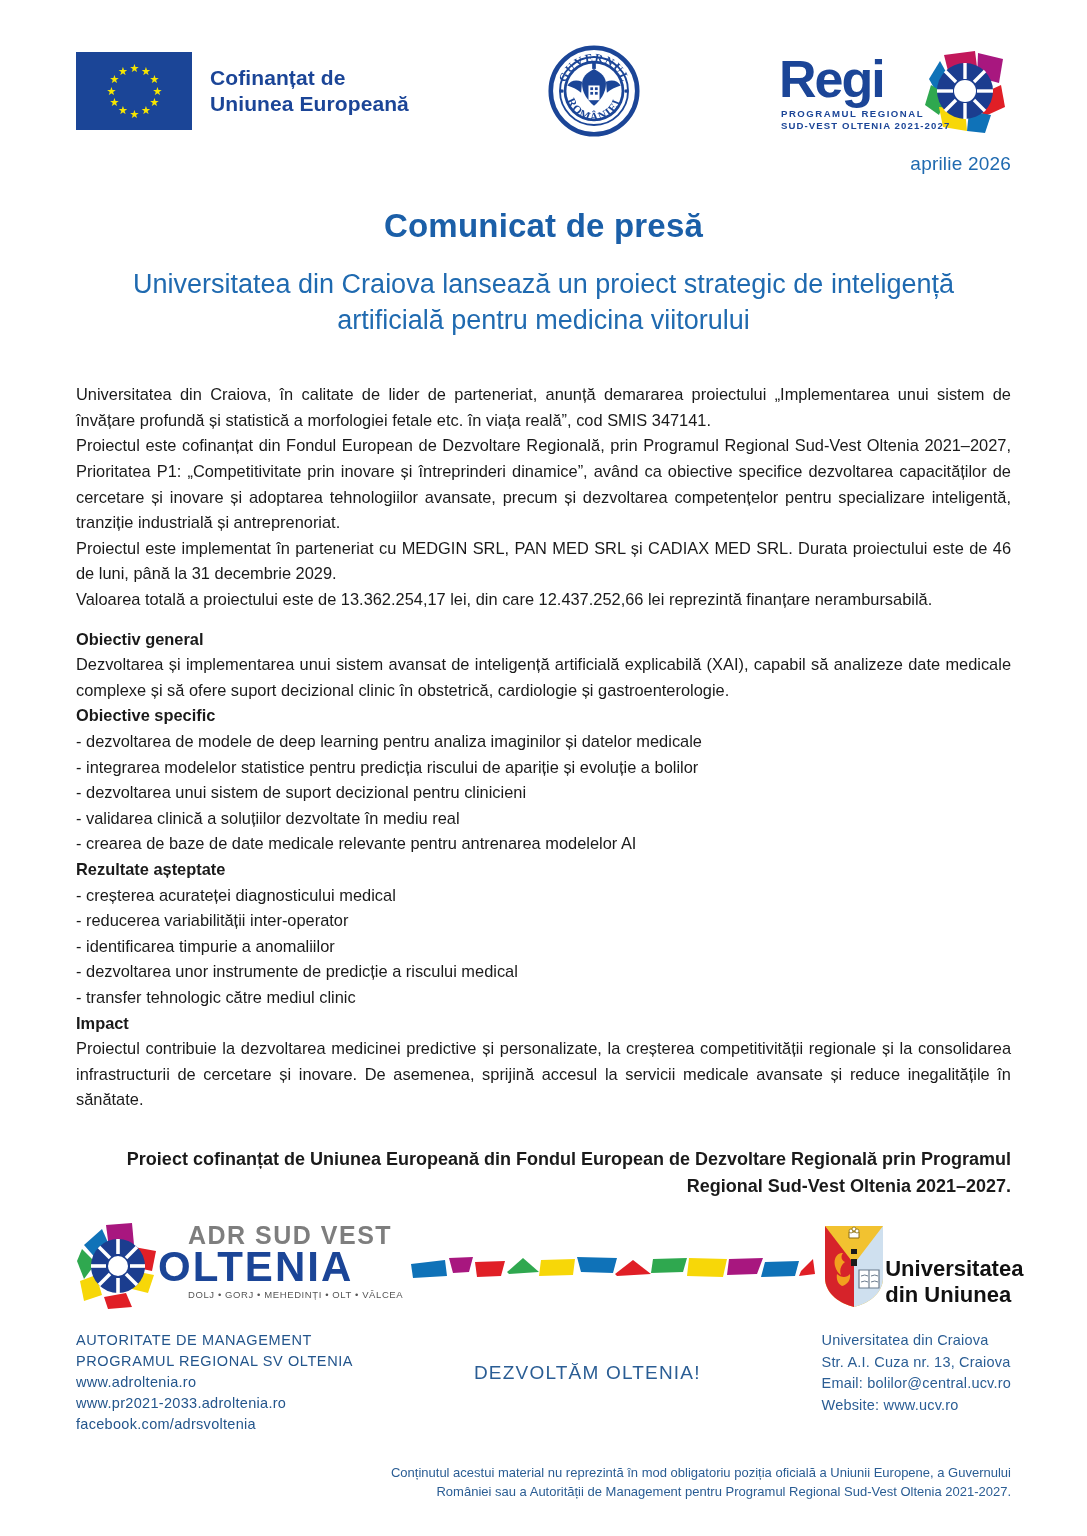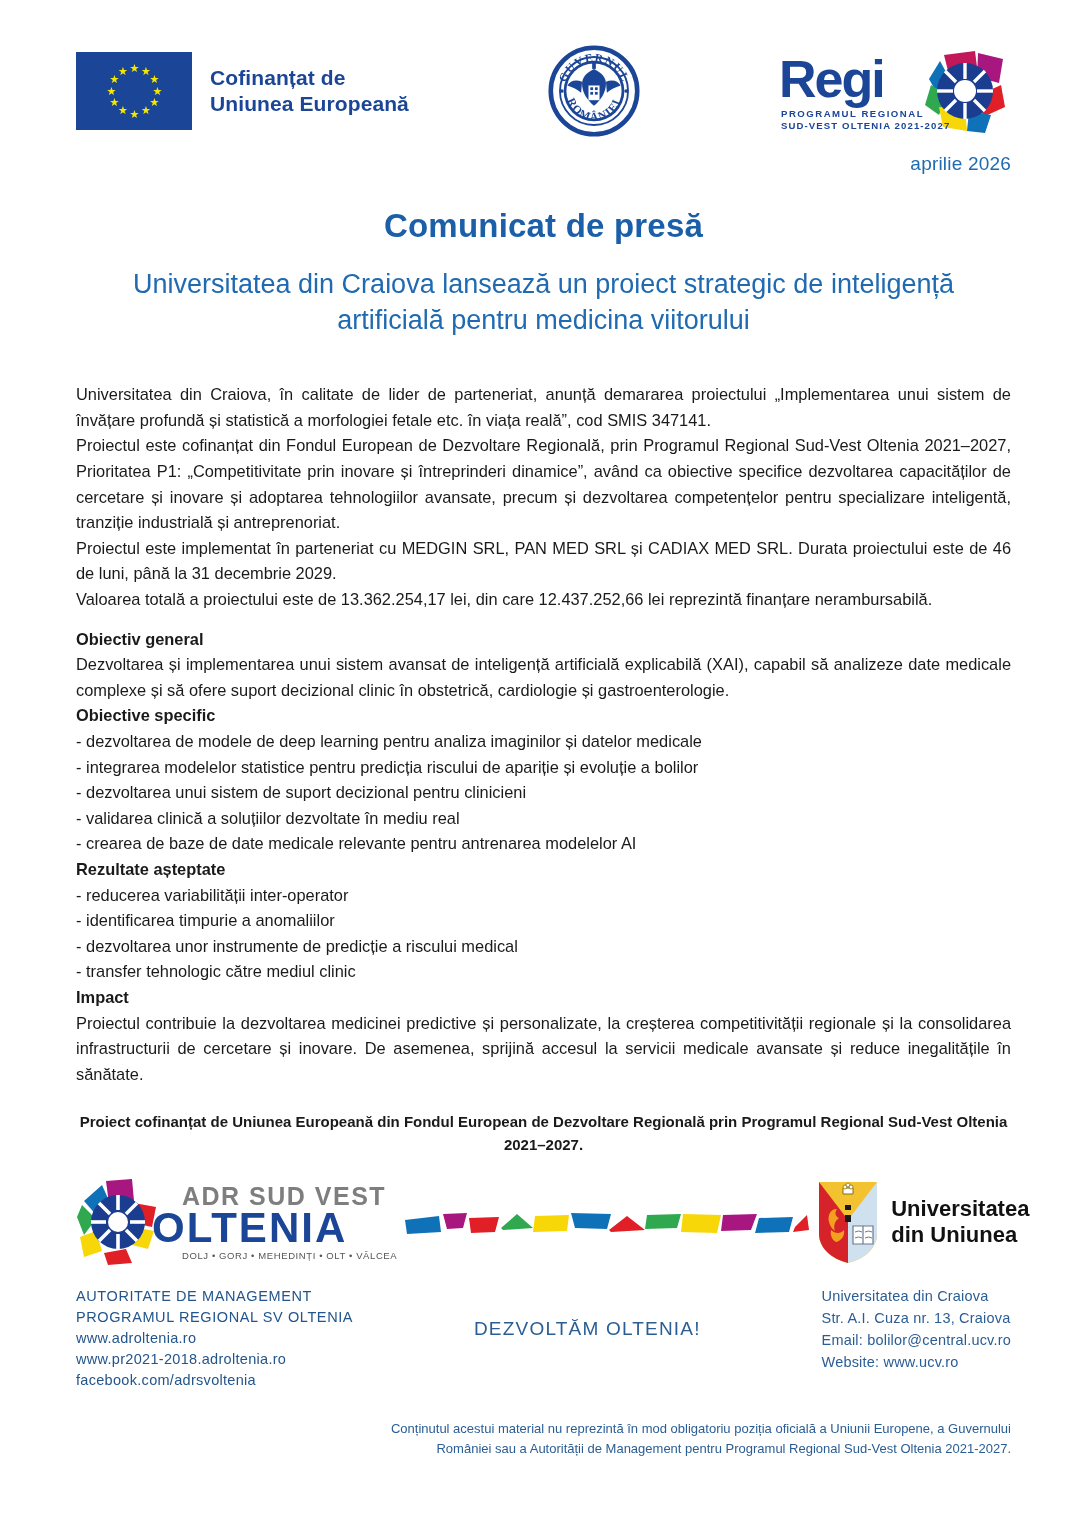--- a/index.html
+++ b/index.html
@@ -121,38 +121,37 @@
     font-size: 16.4px;
   }
   .sec-head.tight { margin-top: 0; }
   .bullet {
     margin: 0;
   }
   .spacer-sm { height: 14px; }
 
   .funding-note {
     font-weight: bold;
-    font-size: 15px;
+    font-size: 18px;
     line-height: 1.5;
-    margin-top: 24px;
-    text-align: center;
+    margin-top: 33px;
+    text-align: right;
   }
 
   
   .footer-logos {
     display: flex;
     align-items: center;
     justify-content: space-between;
     margin-top: 18px;
     height: 96px;
   }
   .adr-logo {
     display: flex;
-    align-items: center;
-    gap: 20px;
+    gap: 26px;
     flex: none;
   }
   .adr-mark { width: 86px; height: 86px; flex: none; }
   .adr-words { line-height: 1; }
   .adr-top {
     color: #7e7e7e;
     font-size: 25px;
     font-weight: bold;
     letter-spacing: 1.5px;
   }
@@ -166,21 +165,21 @@
   }
   .adr-counties {
     color: #555;
     font-size: 9.5px;
     letter-spacing: .6px;
     margin-top: 2px;
     text-align: center;
   }
   .color-band { flex: none; width: 404px; height: 40px; margin: 0 8px; }
 
-  .ucv-logo { display: flex; align-items: center; gap: 12px; flex: none; }
+  .ucv-logo { display: flex; align-items: flex-end; flex: none; }
   .ucv-shield { width: 62px; height: 84px; flex: none; }
   .ucv-text {
     font-weight: bold;
     font-size: 22px;
     line-height: 1.18;
     color: #111;
   }
 
   
   .footer-text {
@@ -313,20 +312,21 @@
     <p class="para">Dezvoltarea și implementarea unui sistem avansat de inteligență artificială explicabilă (XAI), capabil să analizeze date medicale complexe și să ofere suport decizional clinic în obstetrică, cardiologie și gastroenterologie.</p>
 
     <div class="sec-head tight">Obiective specific</div>
     <p class="bullet">- dezvoltarea de modele de deep learning pentru analiza imaginilor și datelor medicale</p>
     <p class="bullet">- integrarea modelelor statistice pentru predicția riscului de apariție și evoluție a bolilor</p>
     <p class="bullet">- dezvoltarea unui sistem de suport decizional pentru clinicieni</p>
     <p class="bullet">- validarea clinică a soluțiilor dezvoltate în mediu real</p>
     <p class="bullet">- crearea de baze de date medicale relevante pentru antrenarea modelelor AI</p>
 
     <div class="sec-head tight">Rezultate așteptate</div>
+    <p class="bullet">- creșterea acurateței diagnosticului medical</p>
     <p class="bullet">- reducerea variabilității inter-operator</p>
     <p class="bullet">- identificarea timpurie a anomaliilor</p>
     <p class="bullet">- dezvoltarea unor instrumente de predicție a riscului medical</p>
     <p class="bullet">- transfer tehnologic către mediul clinic</p>
 
     <div class="sec-head tight">Impact</div>
     <p class="para">Proiectul contribuie la dezvoltarea medicinei predictive și personalizate, la creșterea competitivității regionale și la consolidarea infrastructurii de cercetare și inovare. De asemenea, sprijină accesul la servicii medicale avansate și reduce inegalitățile în sănătate.</p>
 
     <div class="funding-note">Proiect cofinanțat de Uniunea Europeană din Fondul European de Dezvoltare Regională prin Programul Regional Sud-Vest Oltenia 2021–2027.</div>
   </div>
@@ -410,21 +410,21 @@
         <div>din Uniunea</div>
       </div>
     </div>
   </div>
 
   <div class="footer-text">
     <div class="f-left">
       <div class="caps">AUTORITATE DE MANAGEMENT</div>
       <div class="caps">PROGRAMUL REGIONAL SV OLTENIA</div>
       <div>www.adroltenia.ro</div>
-      <div>www.pr2021-2018.adroltenia.ro</div>
+      <div>www.pr2021-2033.adroltenia.ro</div>
       <div>facebook.com/adrsvoltenia</div>
     </div>
 
     <div class="f-mid">DEZVOLTĂM OLTENIA!</div>
 
     <div class="f-right">
       <div>Universitatea din Craiova</div>
       <div>Str. A.I. Cuza nr. 13, Craiova</div>
       <div>Email: bolilor@central.ucv.ro</div>
       <div>Website: www.ucv.ro</div>

